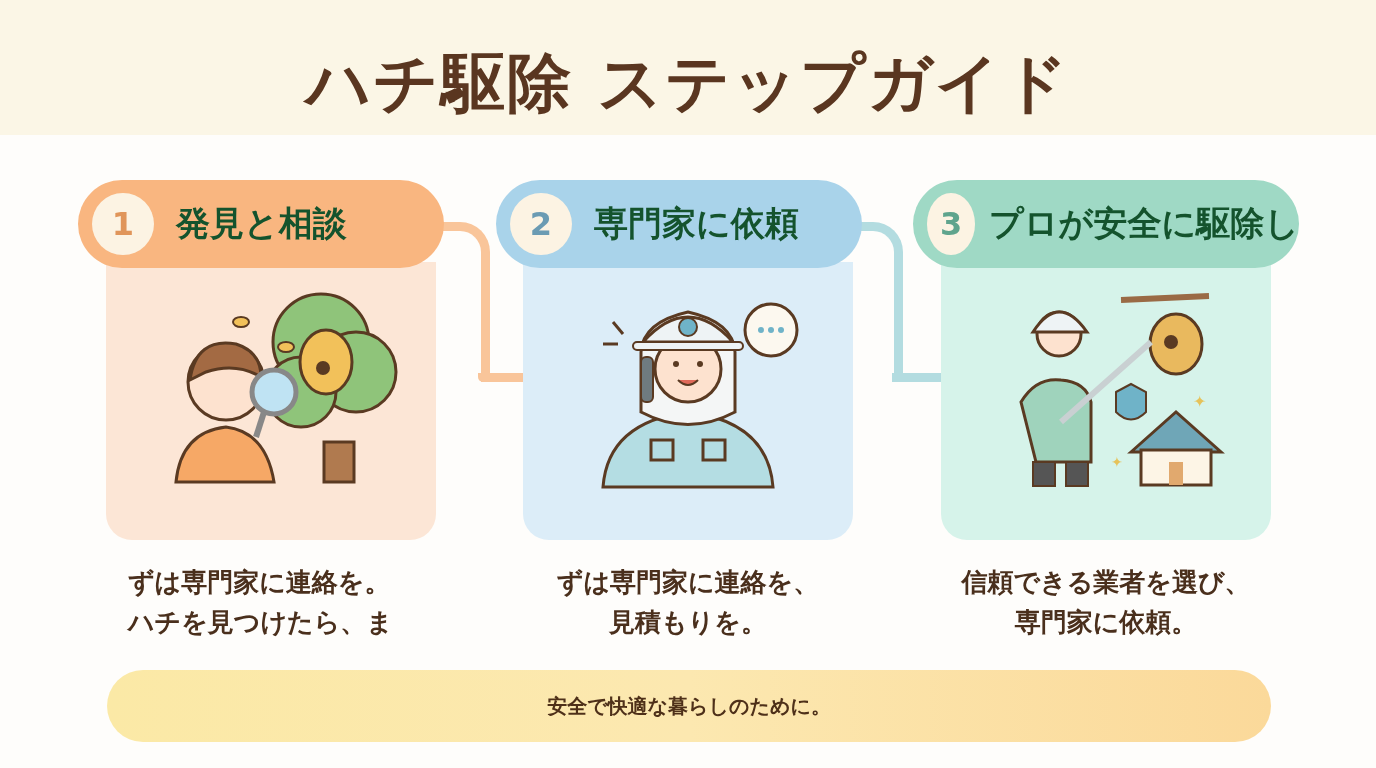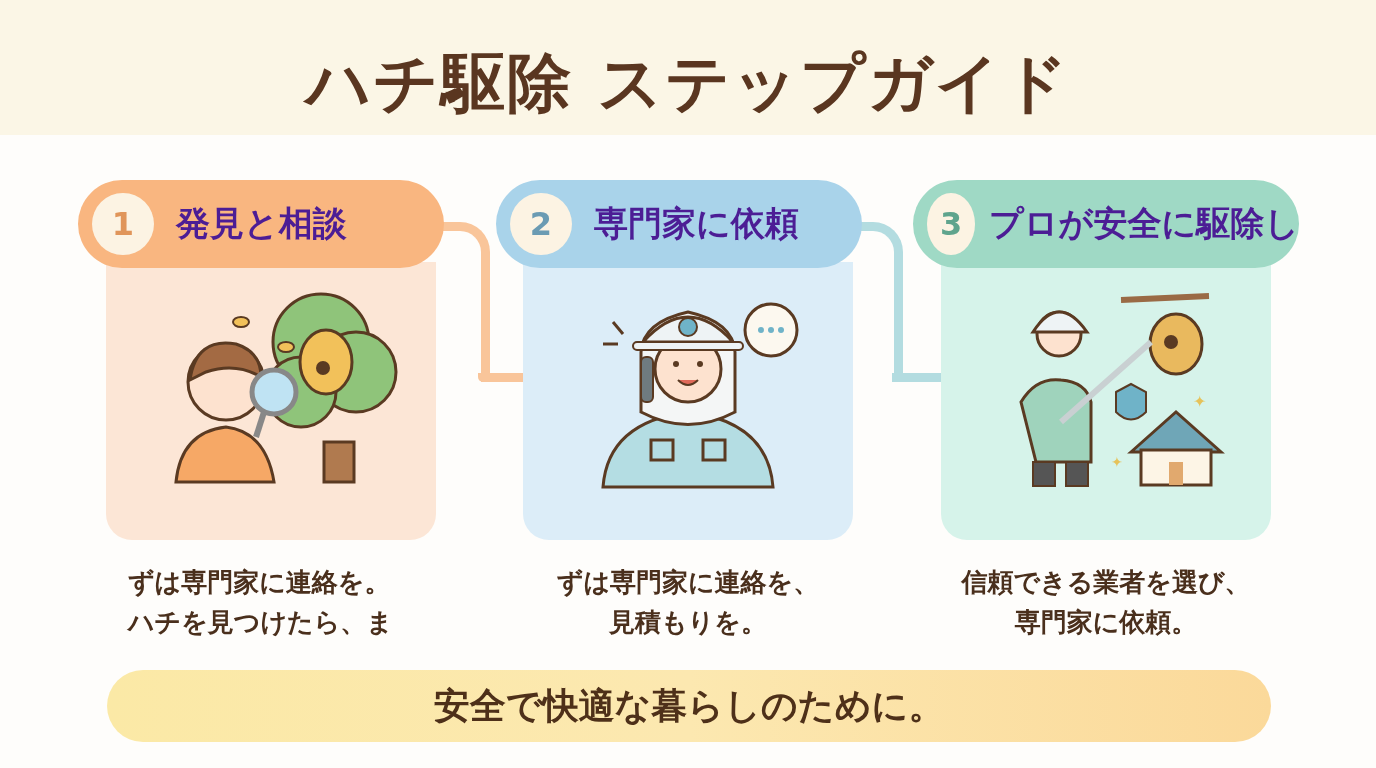--- a/index.html
+++ b/index.html
@@ -1,25 +1,25 @@
 <!DOCTYPE html>
 <html><head>
 <meta charset="utf-8">
 <style>
   *{box-sizing:border-box;margin:0;padding:0;}
   html,body{width:1376px;height:768px;overflow:hidden;background:#fefdfb;font-family:"DejaVu Sans","Liberation Sans",sans-serif;color:#5a3a22;}
   .header{position:absolute;left:0;top:0;width:1376px;height:135px;background:#fbf6e6;}
   .title{position:absolute;left:0;top:40px;width:1376px;text-align:center;font-size:64px;font-weight:bold;color:#5a3620;letter-spacing:2px;}
   .pill{position:absolute;height:88px;border-radius:44px;display:flex;align-items:center;}
   .pill .num{width:62px;height:62px;border-radius:50%;background:#fcf3e3;margin-left:14px;display:flex;align-items:center;justify-content:center;font-size:32px;font-weight:bold;}
-  .pill .label{font-size:34px;font-weight:bold;color:#4c1d95;margin-left:22px;white-space:nowrap;}
+  .pill .label{font-size:34px;font-weight:bold;color:#14532d;margin-left:22px;white-space:nowrap;}
   .panel{position:absolute;top:262px;height:278px;border-radius:0 0 26px 26px;}
   .desc{position:absolute;top:562px;font-size:26px;font-weight:bold;color:#4a2f1c;line-height:40px;}
   .connector{position:absolute;border:9px solid;border-left:none;border-bottom:none;}
-  .footer{position:absolute;left:107px;top:670px;width:1164px;height:72px;border-radius:36px;background:linear-gradient(90deg,#fbe9a6,#fce8b0 50%,#fbd99a);display:flex;align-items:center;justify-content:center;font-size:36px;font-weight:bold;color:#4e3019;}
+  .footer{position:absolute;left:107px;top:670px;width:1164px;height:72px;border-radius:36px;background:linear-gradient(90deg,#fbe9a6,#fce8b0 50%,#fbd99a);display:flex;align-items:center;justify-content:center;font-size:20px;font-weight:bold;color:#4e3019;}
   svg{position:absolute;}
 </style>
 </head>
 <body>
 
 <div class="header">
   <div class="title">ハチ駆除 ステップガイド</div>
 </div>
 
 <div class="connector" style="left:430px;top:222px;width:60px;height:160px;border-color:#f9c59a;border-radius:0 30px 0 0;"></div>

